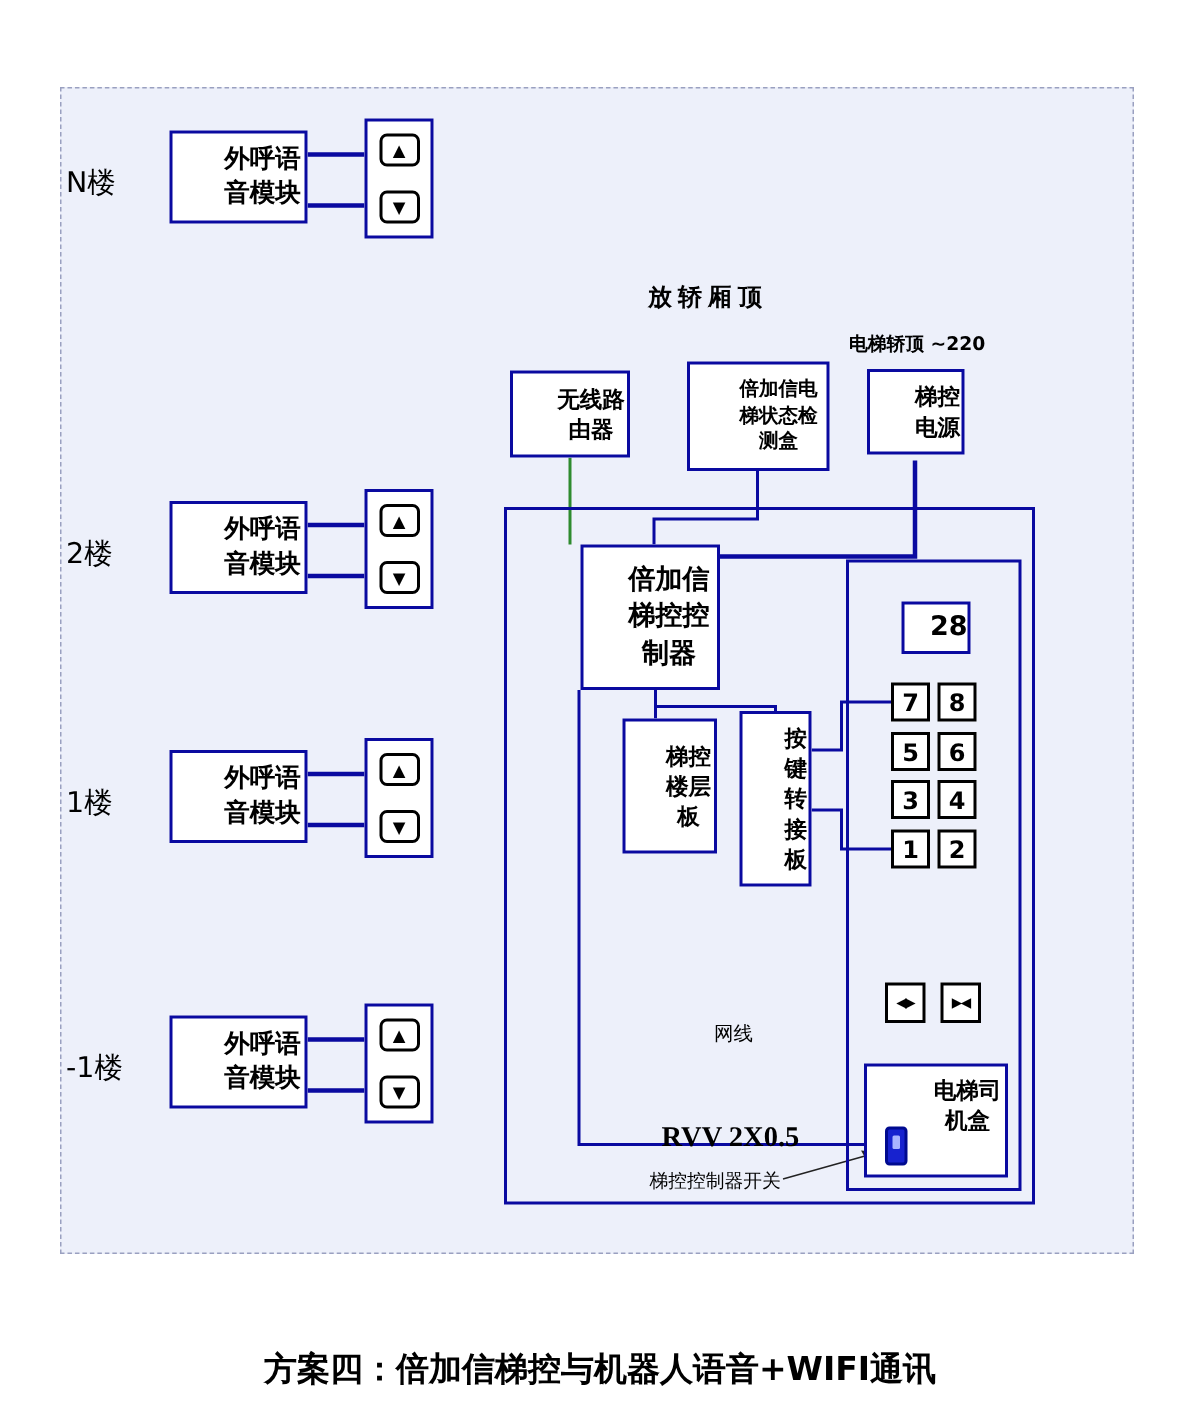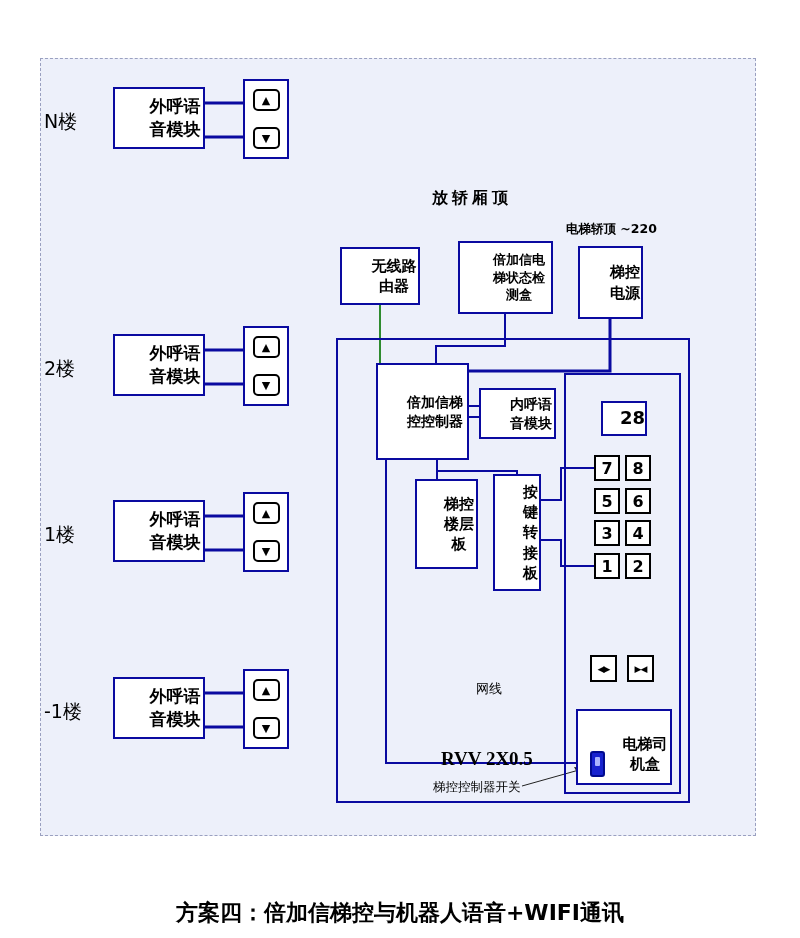--- a/index.html
+++ b/index.html
@@ -60,21 +60,21 @@
   .powernote{left:566px;top:221px;font-size:12.5px;font-weight:700;}
   .netlabel{left:459px;top:680px;width:60px;text-align:center;font-size:13px;}
   .rvvlabel{left:441px;top:748px;font-size:19px;font-weight:700;font-family:"Liberation Serif","DejaVu Serif",serif;}
   .swlabel{left:433px;top:779px;font-size:12.5px;}
   .caption{left:0;top:874px;width:800px;text-align:center;font-size:22px;font-weight:700;margin-top:24px;}
   .switch{
     position:absolute;left:590px;top:751px;width:15px;height:26px;
     background:var(--switch_fill);border:2px solid var(--switch_border);border-radius:3px;
   }
   .switch-slot{position:absolute;left:3px;top:4px;width:5px;height:9px;background:#aab4ff;border-radius:1px;}
-  .driver-box{align-items:flex-start;padding-top:23px;}
+  .driver-box{align-items:flex-start;padding-top:6px;}
   .driver-box span{display:inline-block;width:50px;}
 </style>
 </head>
 <body>
 
 <div class="canvas">
 
   <div class="panel"></div>
 
   <svg class="wires" width="800" height="938" viewBox="0 0 800 938">
@@ -153,31 +153,28 @@
 
   <div class="txt title">放轿厢顶</div>
   <div class="txt powernote">电梯轿顶 ~220</div>
 
   <div class="bx" style="left:340px;top:247px;width:80px;height:58px;font-size:15px">
       <span style="display:inline-block;width:48px">无线路由器</span>
     </div>
   <div class="bx" style="left:458px;top:241px;width:95px;height:73px;font-size:13px">
       <span style="display:inline-block;width:64px">倍加信电梯状态检测盒</span>
     </div>
-  <div class="bx" style="left:578px;top:246px;width:65px;height:73px;font-size:15px">
+  <div class="bx" style="left:578px;top:246px;width:65px;height:57px;font-size:15px">
       <span style="display:inline-block;width:32px">梯控电源</span>
     </div>
 
   <div class="frame" style="left:336px;top:338px;width:354px;height:465px"></div>
 
-  <div class="bx" style="left:376px;top:363px;width:93px;height:97px;font-size:14px">
+  <div class="bx" style="left:387px;top:363px;width:93px;height:97px;font-size:18px">
       <span style="display:inline-block;width:64px">倍加信梯控控制器</span>
-    </div>
-  <div class="bx" style="left:479px;top:388px;width:77px;height:51px;font-size:14px">
-      <span style="display:inline-block;width:46px">内呼语音模块</span>
     </div>
   <div class="bx" style="left:415px;top:479px;width:63px;height:90px;font-size:15px">
       <span style="display:inline-block;width:34px">梯控楼层板</span>
     </div>
   <div class="bx" style="left:493px;top:474px;width:48px;height:117px;font-size:15px">
       <span style="display:inline-block;width:17px">按键转接板</span>
     </div>
 
   <div class="frame" style="left:564px;top:373px;width:117px;height:421px"></div>
   <div class="bx" style="left:601px;top:401px;width:46px;height:35px;font-size:18px">

